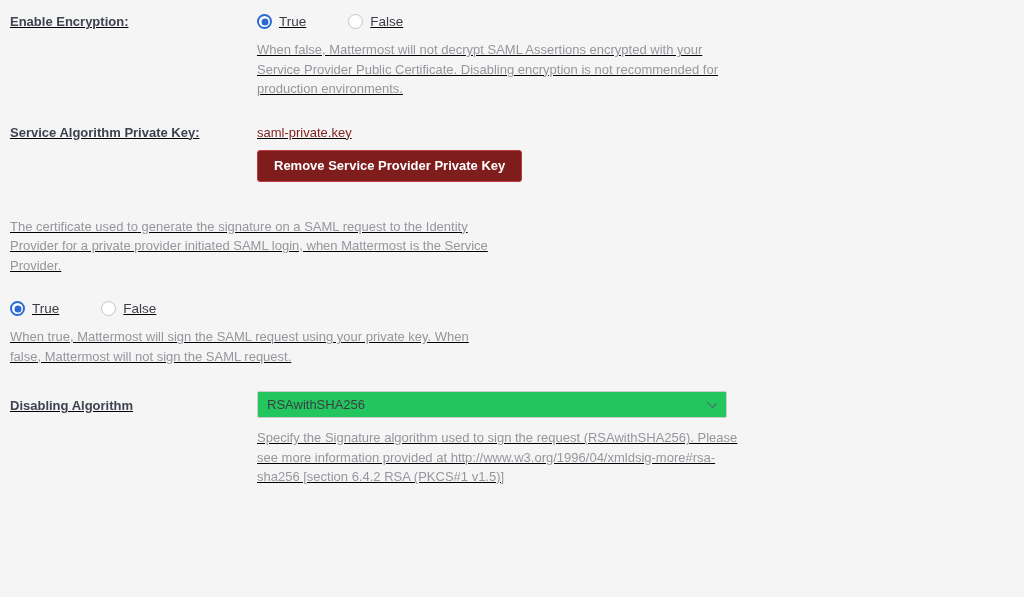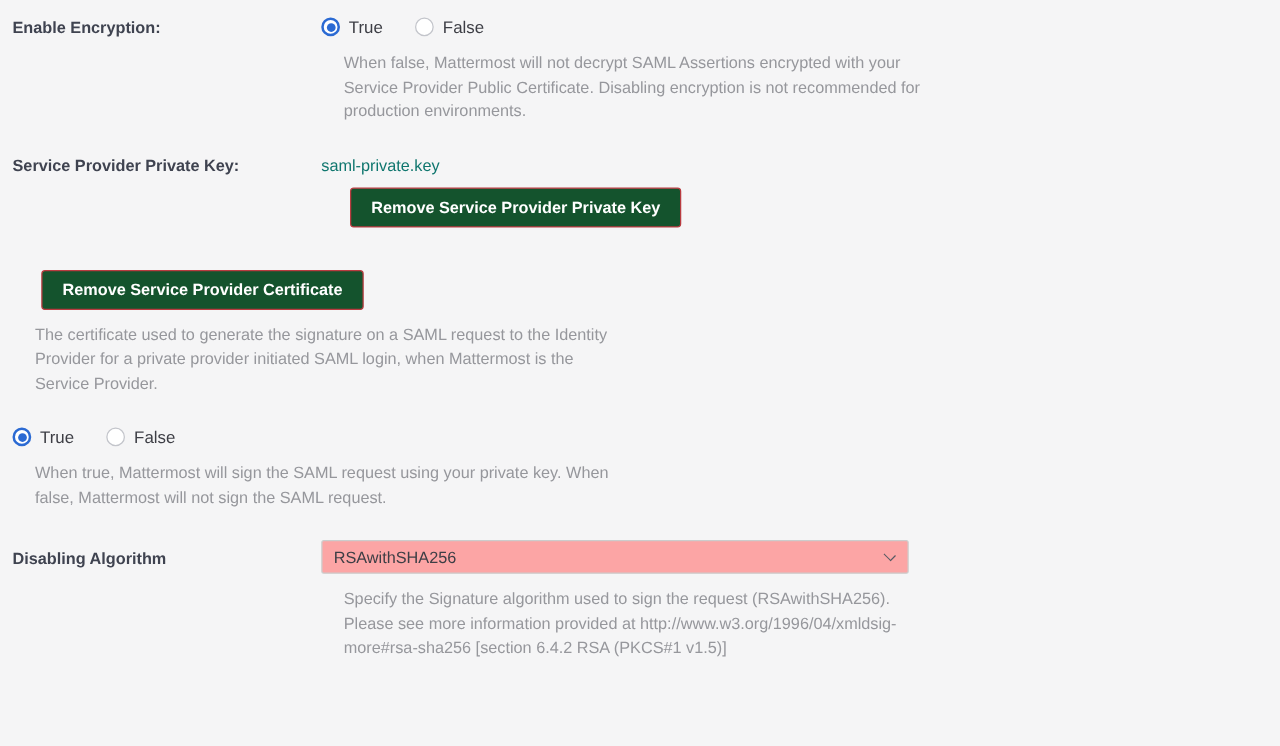--- a/index.html
+++ b/index.html
@@ -5,20 +5,21 @@
   * { margin: 0; padding: 0; box-sizing: border-box; }
   html, body {
     width: 1024px; height: 597px;
     background: #f5f5f6;
     font-family: "Liberation Sans", "DejaVu Sans", sans-serif;
     overflow: hidden;
   }
   .page {
     padding: 13px 0 0 10px;
     width: 1024px;
+    text-decoration: underline;
   }
   .setting-row {
     display: flex;
     align-items: flex-start;
     margin-bottom: 25px;
   }
   .setting-label {
     width: 247px;
     flex: 0 0 247px;
     font-size: 13px;
@@ -28,21 +29,21 @@
     padding-top: 1px;
   }
   .setting-row.select-row .setting-label { padding-top: 7px; }
   .setting-content {
     flex: 1 1 auto;
     max-width: 486px;
   }
   
   .radio-group {
     display: flex;
-    gap: 26px;
+    gap: 42px;
     height: 17px;
   }
   .radio-option {
     display: inline-flex;
     align-items: center;
     gap: 7px;
     cursor: pointer;
     font-size: 13.5px;
     color: #3d3e45;
   }
@@ -64,55 +65,53 @@
     transform: translate(-50%, -50%);
     width: 7px; height: 7px;
     border-radius: 50%;
     background: #2b6ad3;
   }
   .help-text {
     margin-top: 10px;
     font-size: 13px;
     line-height: 19.5px;
     color: #96979c;
-    margin-left: 18px;
   }
   
   .filename {
     font-size: 13px;
-    color: #0f766e;
+    color: #7f1d1d;
     line-height: 16px;
     padding-top: 1px;
   }
   .remove-button {
     display: inline-block;
     margin-top: 9px;
-    background: #14532d;
+    background: #7f1d1d;
     border: 1px solid #b93b40;
     border-radius: 3px;
     color: #ffffff;
     font-family: "Liberation Sans", "DejaVu Sans", sans-serif;
     font-size: 13px;
     font-weight: 700;
     padding: 7px 16px 8px 16px;
     cursor: pointer;
-    margin-left: 23px;
   }
   
   .select-wrap {
     position: relative;
     width: 470px;
   }
   .select-wrap select {
     -webkit-appearance: none;
     -moz-appearance: none;
     appearance: none;
     width: 100%;
     height: 27px;
-    background: #fca5a5;
+    background: #22c55e;
     border: 1px solid #cccccc;
     border-radius: 2px;
     font-family: "Liberation Sans", "DejaVu Sans", sans-serif;
     font-size: 13px;
     color: #3d3e45;
     padding: 0 26px 0 9px;
     cursor: pointer;
   }
   .chevron-down {
     position: absolute;
@@ -148,30 +147,29 @@
         <label class="radio-option">
           <span class="radio-circle"></span>
           <span>False</span>
         </label>
       </div>
       <p class="help-text">When false, Mattermost will not decrypt SAML Assertions encrypted with your Service Provider Public Certificate. Disabling encryption is not recommended for production environments.</p>
     </div>
   </div>
 
   <div class="setting-row">
-    <div class="setting-label">Service Provider Private Key:</div>
+    <div class="setting-label">Service Algorithm Private Key:</div>
     <div class="setting-content">
       <div class="filename">saml-private.key</div>
       <button class="remove-button">Remove Service Provider Private Key</button>
     </div>
   </div>
 
   <div class="setting-row">
     <div class="setting-content">
-      <button class="remove-button">Remove Service Provider Certificate</button>
       <p class="help-text">The certificate used to generate the signature on a SAML request to the Identity Provider for a private provider initiated SAML login, when Mattermost is the Service Provider.</p>
     </div>
   </div>
 
   <div class="setting-row">
     <div class="setting-content">
       <div class="radio-group">
         <label class="radio-option">
           <span class="radio-circle checked"></span>
           <span>True</span>

